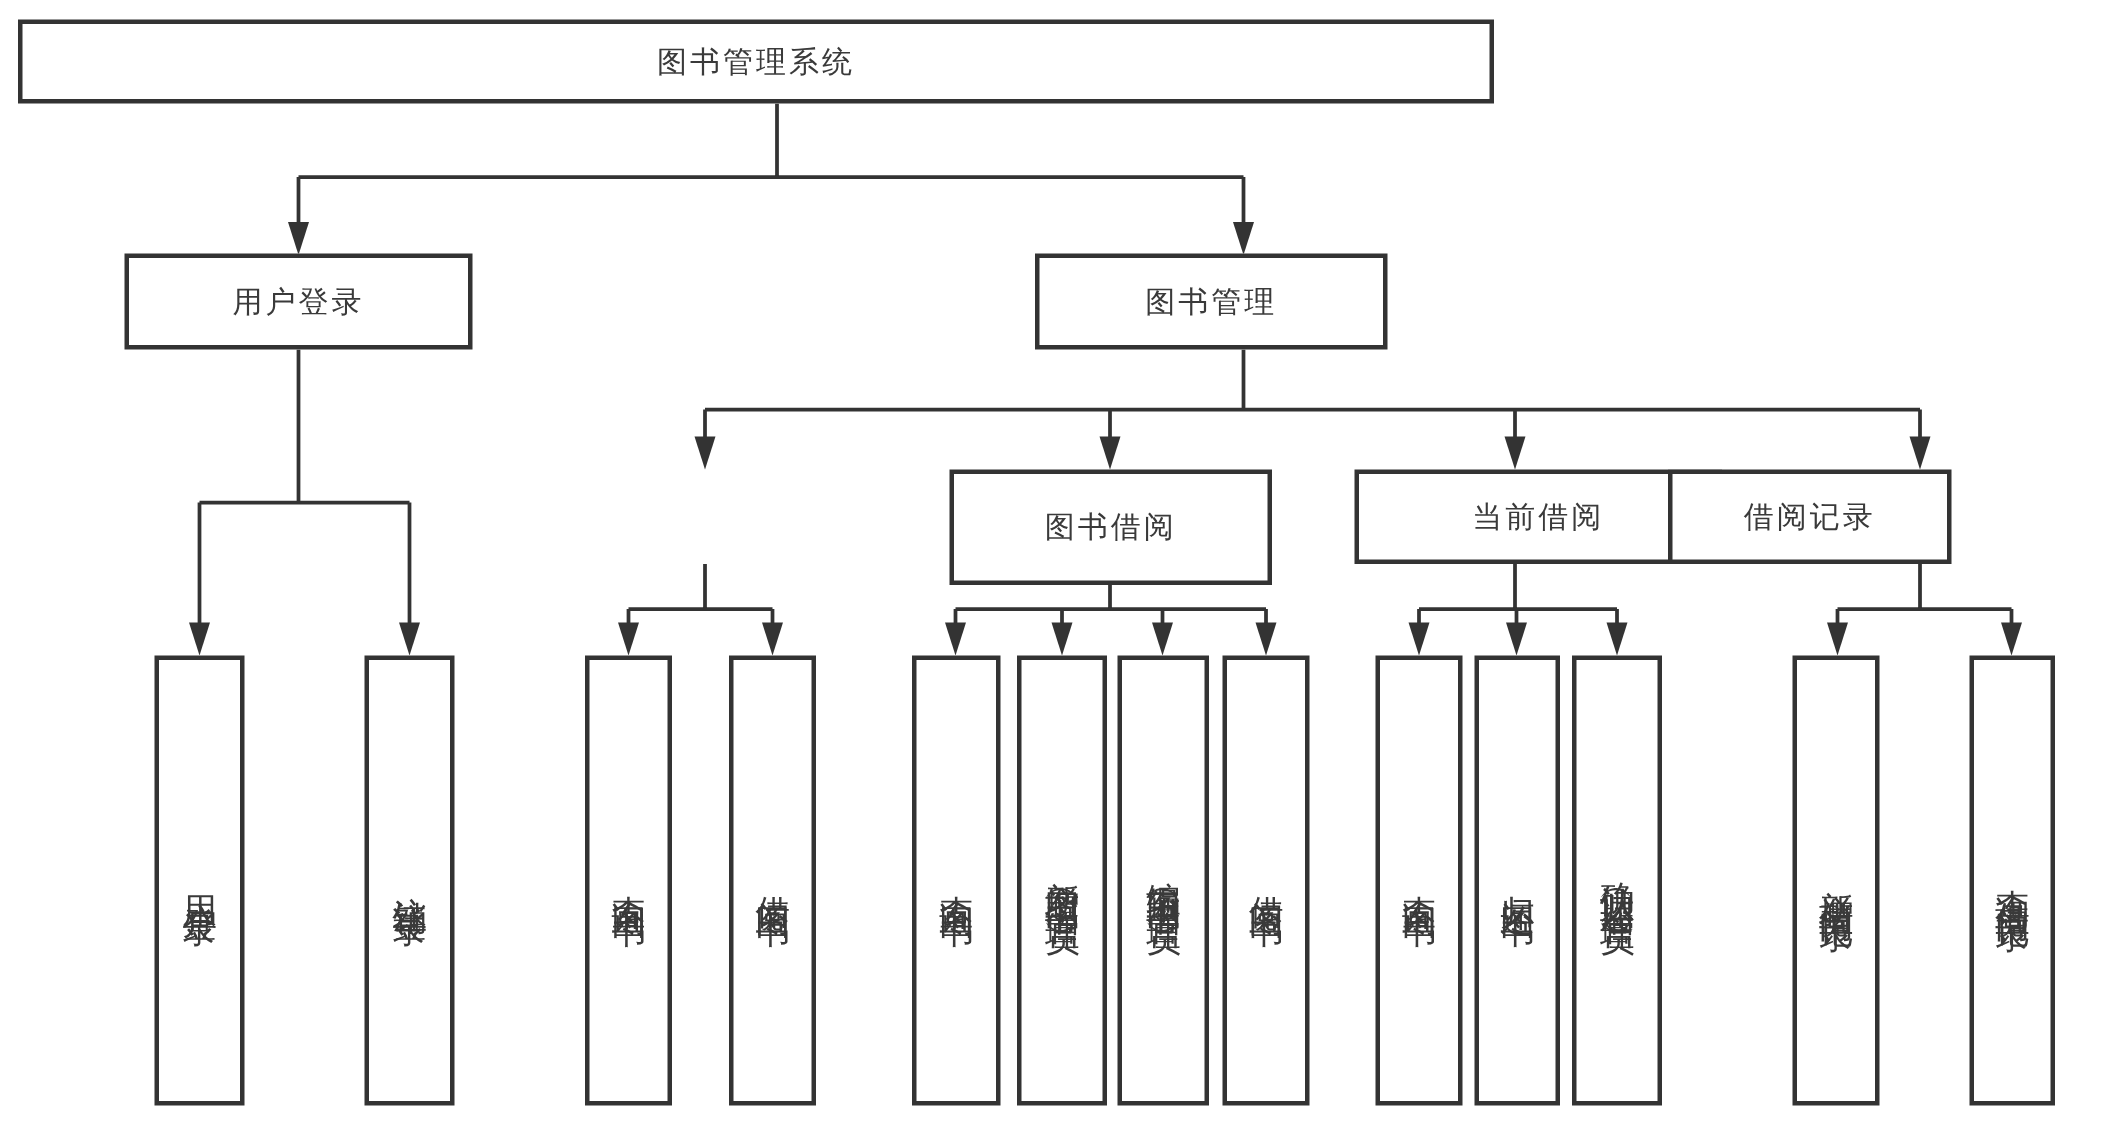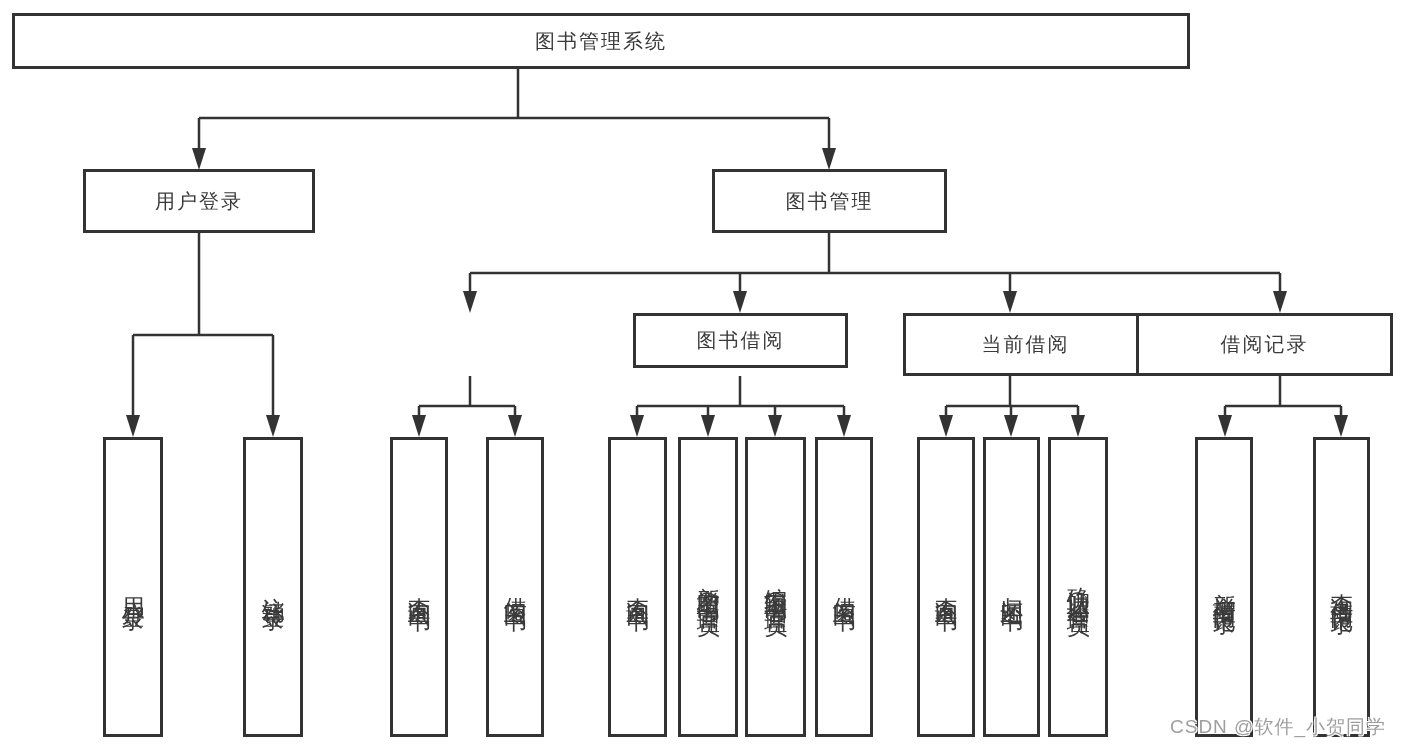--- a/index.html
+++ b/index.html
@@ -54,38 +54,38 @@
       <polygon points="768,415 782,415 775,437"></polygon>
       <polygon points="837,415 851,415 844,437"></polygon>
       <polygon points="939,415 953,415 946,437"></polygon>
       <polygon points="1004,415 1018,415 1011,437"></polygon>
       <polygon points="1071,415 1085,415 1078,437"></polygon>
       <polygon points="1218,415 1232,415 1225,437"></polygon>
       <polygon points="1334,415 1348,415 1341,437"></polygon>
     </g>
   </svg>
 
-  <div class="box hbox" style="left:12px;top:13px;width:1178px;height:56px">
+  <div class="box hbox" style="left:12px;top:13px;width:984px;height:56px">
     <span>图书管理系统</span>
   </div>
 
   <div class="box hbox" style="left:83px;top:169px;width:232px;height:64px">
     <span>用户登录</span>
   </div>
-  <div class="box hbox" style="left:712px;top:169px;width:235px;height:64px">
+  <div class="box hbox" style="left:690px;top:169px;width:235px;height:64px">
     <span>图书管理</span>
   </div>
 
-  <div class="box hbox" style="left:633px;top:313px;width:215px;height:55px">
+  <div class="box hbox" style="left:633px;top:313px;width:215px;height:77px">
     <span>图书借阅</span>
   </div>
   <div class="box hbox" style="left:903px;top:313px;width:245px;height:63px">
     <span>当前借阅</span>
   </div>
-  <div class="box hbox" style="left:1136px;top:313px;width:257px;height:63px">
+  <div class="box hbox" style="left:1112px;top:313px;width:189px;height:63px">
     <span>借阅记录</span>
   </div>
 
   <div class="box vbox" style="left:103px;top:437px;width:60px;height:300px">
     <span>用户登录</span>
   </div>
   <div class="box vbox" style="left:243px;top:437px;width:60px;height:300px">
     <span>注销登录</span>
   </div>
 
@@ -119,14 +119,13 @@
     <span>确认归还（管理员）</span>
   </div>
 
   <div class="box vbox" style="left:1195px;top:437px;width:58px;height:300px">
     <span>新增借阅记录</span>
   </div>
   <div class="box vbox" style="left:1313px;top:437px;width:57px;height:300px">
     <span>查询借阅记录</span>
   </div>
 
-  <div class="watermark">CSDN @软件_小贺同学</div>
 </div>
 
 </body></html>

